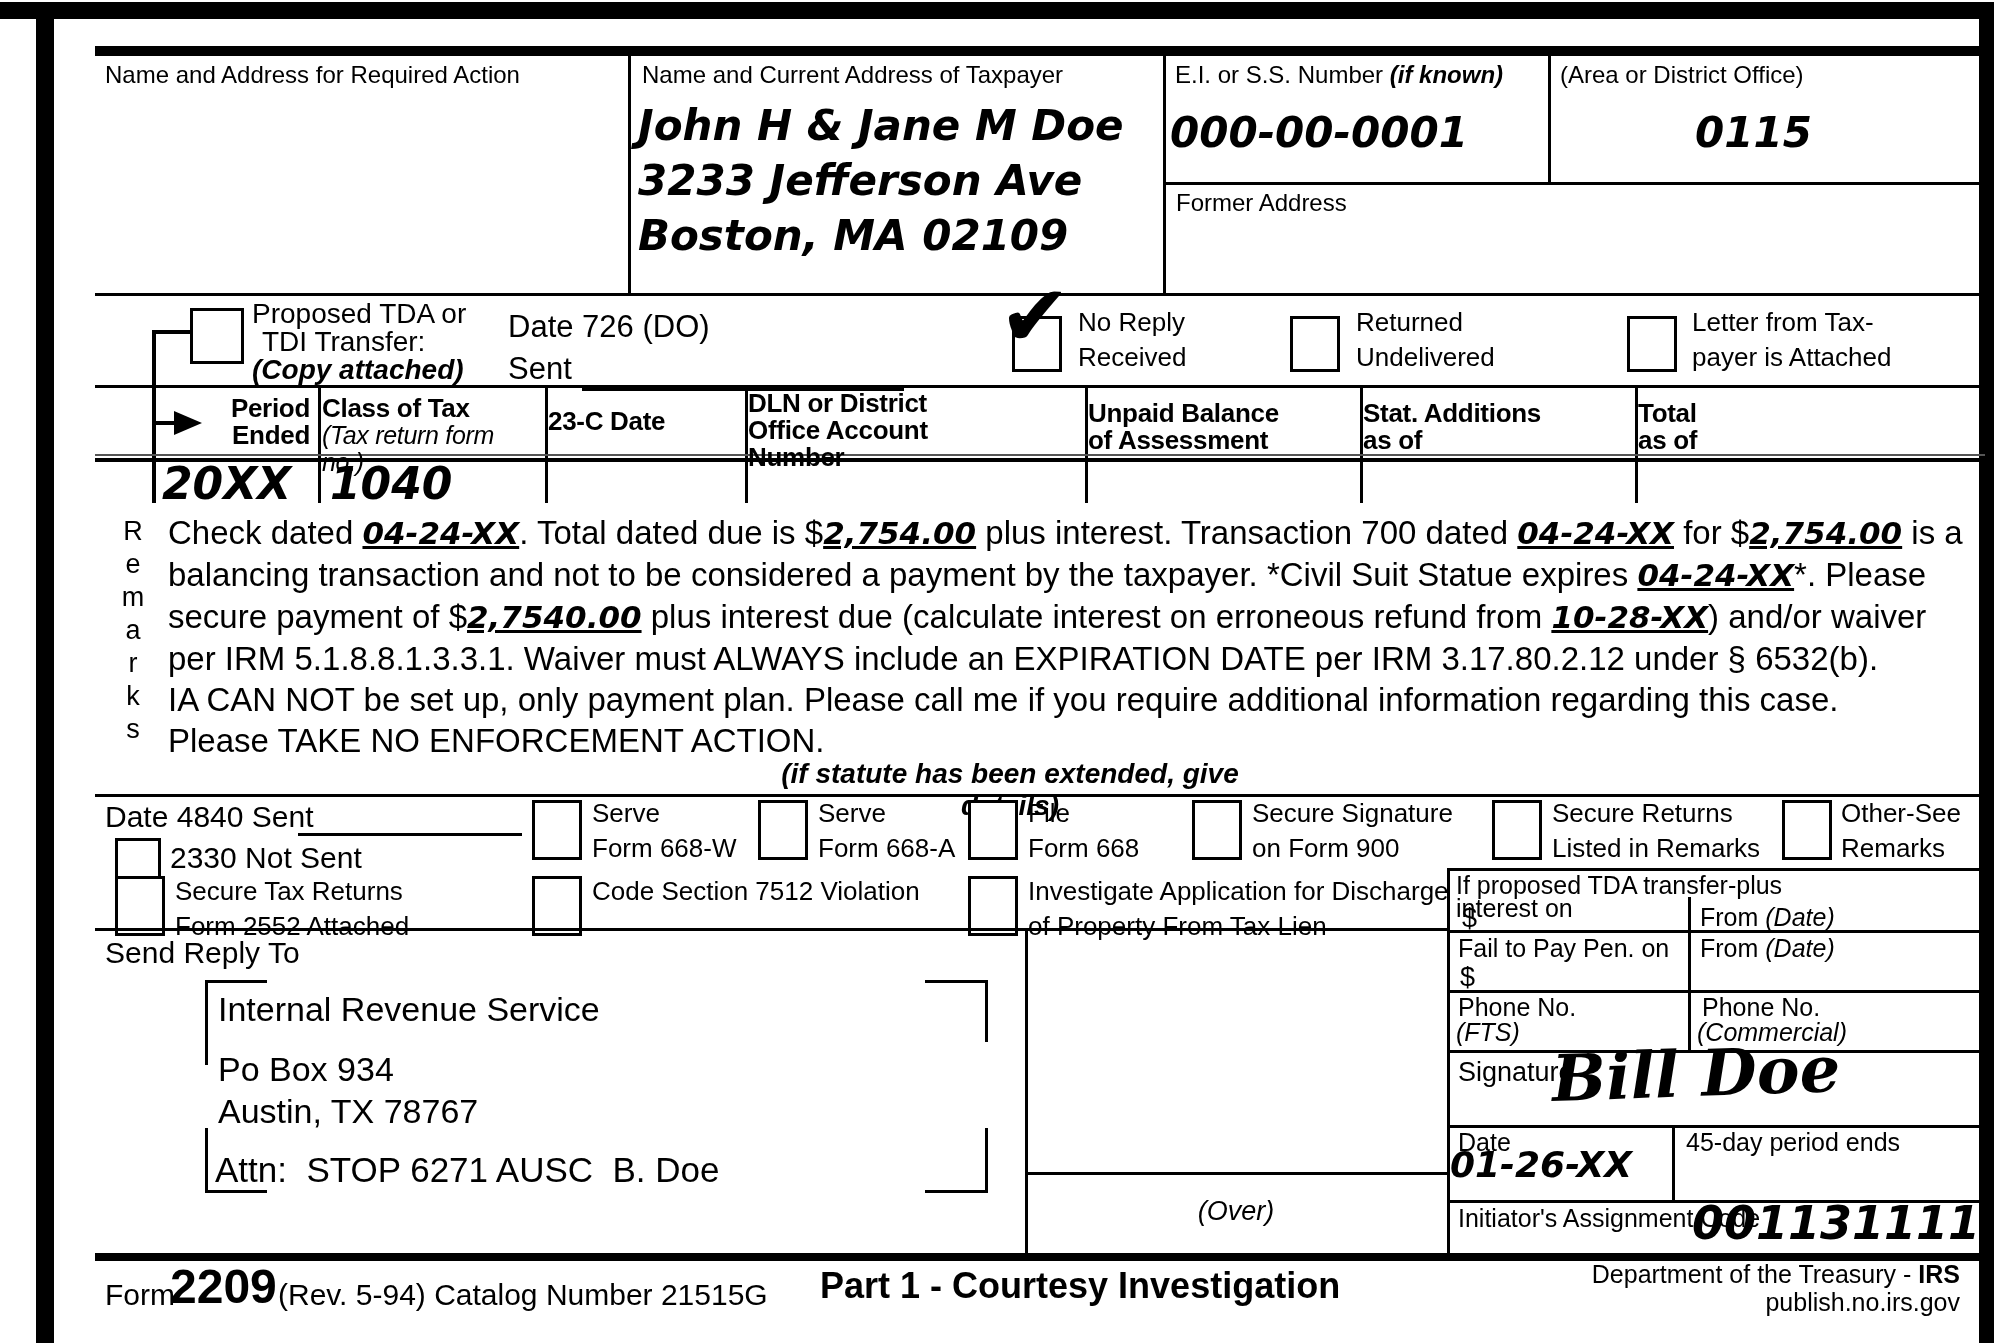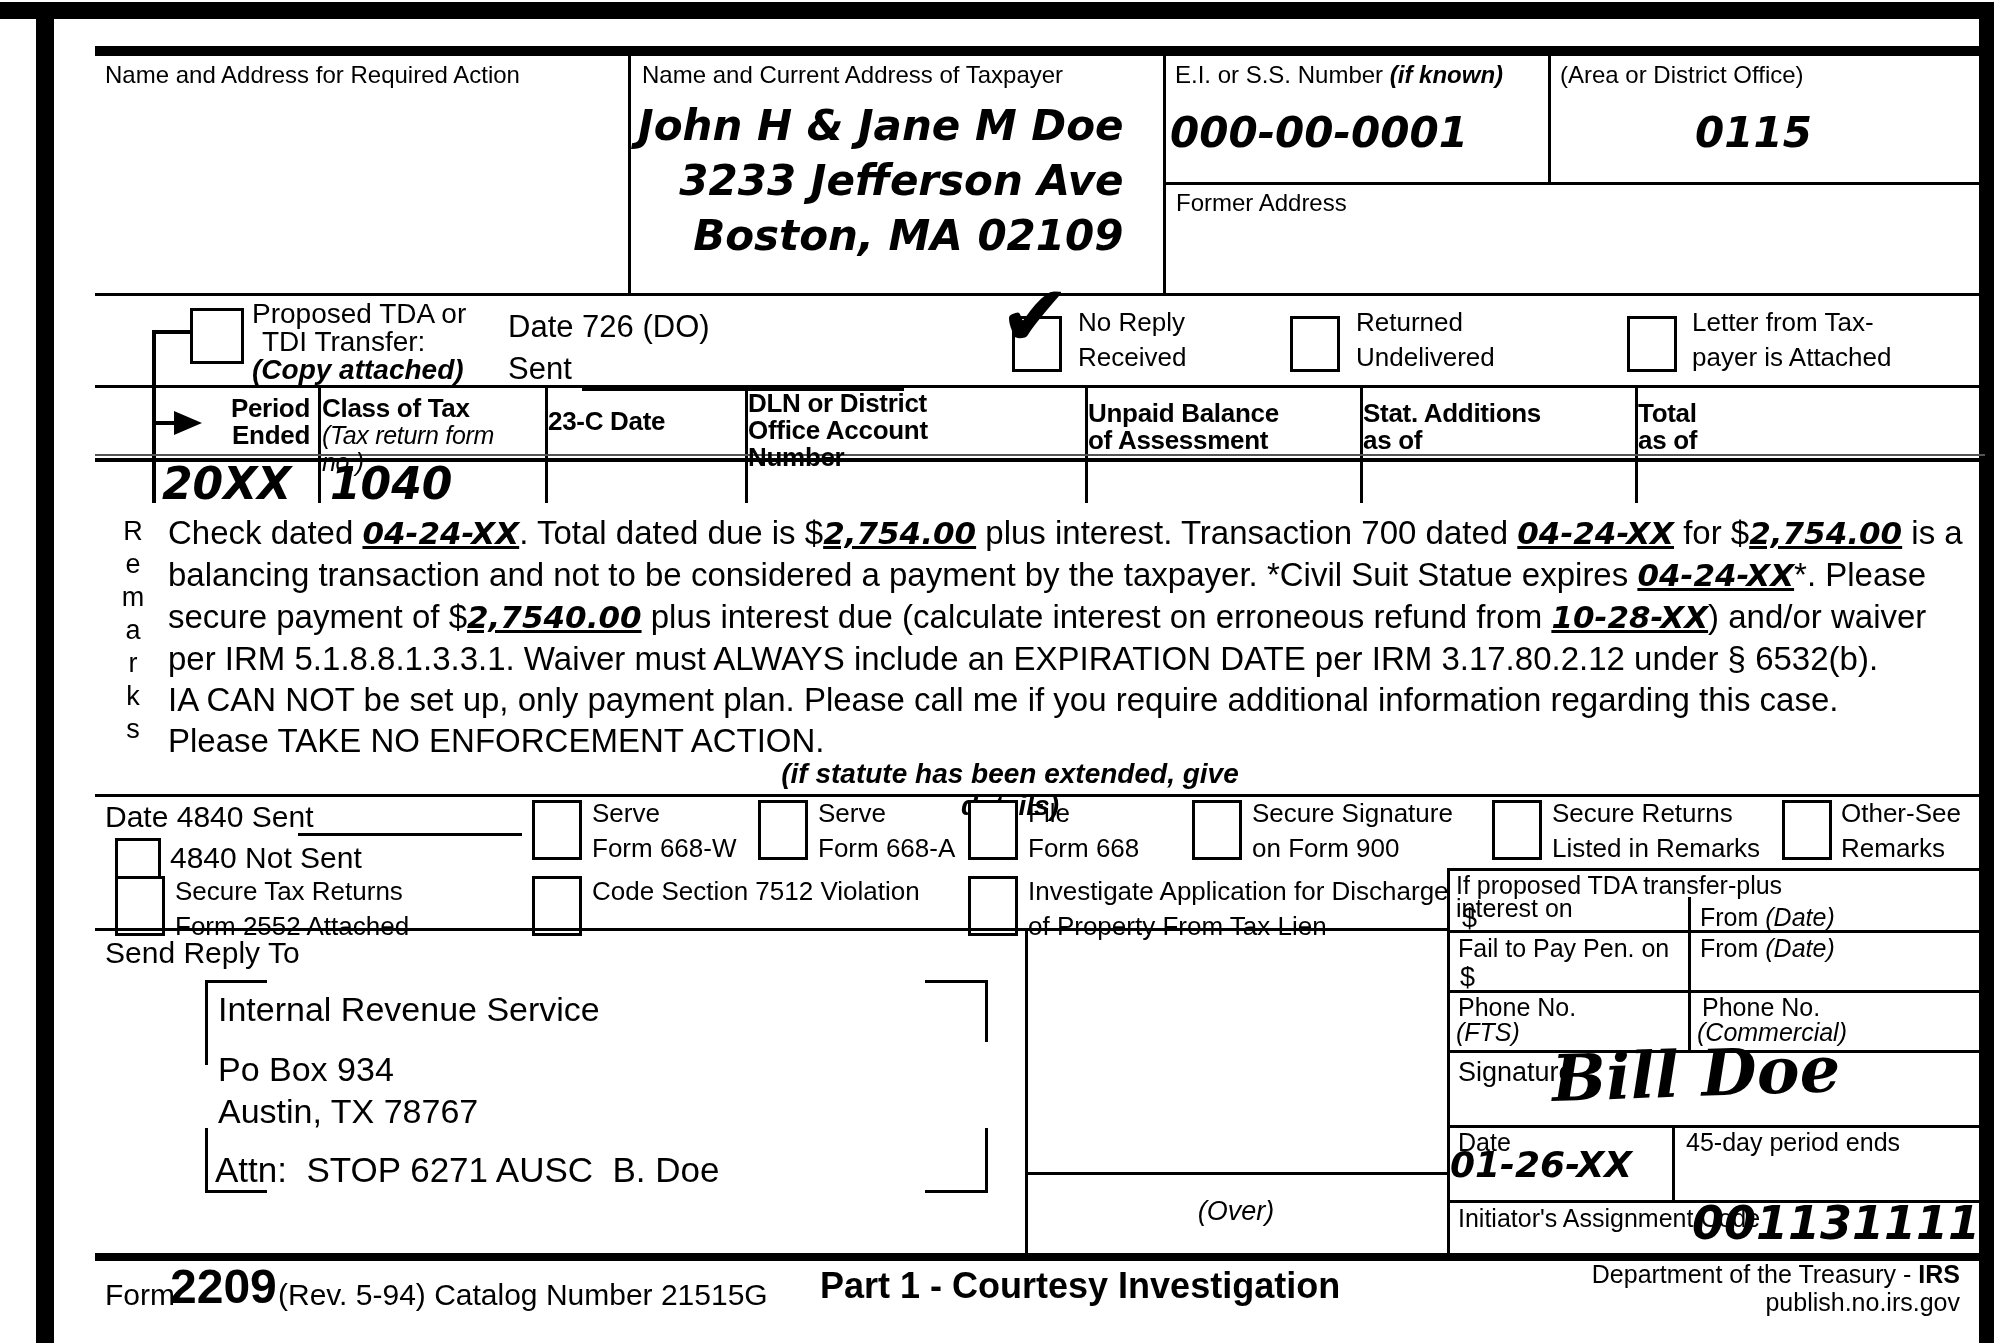--- a/index.html
+++ b/index.html
@@ -6,21 +6,21 @@
   #sheet{position:relative;width:1994px;height:1343px;background:#ffffff;overflow:hidden;
          font-family:"Liberation Sans",sans-serif;color:#000;}
   .abs{position:absolute;}
   .bar{position:absolute;background:#000;}
   .hl{position:absolute;background:#000;height:3px;}
   .vl{position:absolute;background:#000;width:3px;}
   .lbl{position:absolute;font-size:24px;line-height:1.12;white-space:nowrap;}
   .sm{font-size:25px;}
   .it{font-style:italic;}
   .bi{font-style:italic;font-weight:bold;}
-  .hw{font-family:"DejaVu Sans",sans-serif;font-weight:bold;font-style:italic;white-space:nowrap;text-align:right;}
+  .hw{font-family:"DejaVu Sans",sans-serif;font-weight:bold;font-style:italic;white-space:nowrap;}
   .cbox{position:absolute;width:44px;height:50px;border:3px solid #000;background:#fff;}
   .cbox.tall{height:54px;}
   .chk{position:absolute;left:-16px;top:-46px;font-size:86px;font-weight:bold;
        font-family:"DejaVu Sans",sans-serif;line-height:1;}
   .lbl2{position:absolute;font-size:26px;line-height:35px;white-space:nowrap;}
   .thead{position:absolute;font-weight:bold;font-size:26px;line-height:27px;text-align:left;letter-spacing:-0.3px;}
   .rline{white-space:nowrap;font-size:33px;line-height:41px;}
   .hwin{font-family:"DejaVu Sans",sans-serif;font-weight:bold;font-style:italic;font-size:31px;text-decoration:underline;}
   .vletters div{width:30px;text-align:center;font-size:27px;height:33px;}
   .sig{font-family:"DejaVu Serif",serif;font-weight:bold;font-style:italic;transform:rotate(-2deg);}
@@ -150,21 +150,21 @@
       <div class="rline"><span>per IRM 5.1.8.8.1.3.3.1. Waiver must ALWAYS include an EXPIRATION DATE per IRM 3.17.80.2.12 under § 6532(b).</span></div>
       <div class="rline"><span>IA CAN NOT be set up, only payment plan. Please call me if you require additional information regarding this case.</span></div>
       <div class="rline"><span>Please TAKE NO ENFORCEMENT ACTION.</span></div>
     </div>
   <div class="abs bi" style="left:740px;top:758px;width:540px;text-align:center;font-size:28px">(if statute has been extended, give details)</div>
   <div class="hl" style="left:95px;top:794px;width:1890px"></div>
 
   <div class="lbl" style="left:105px;top:800px;font-size:30px">Date 4840 Sent</div>
   <div class="hl" style="left:298px;top:833px;width:224px"></div>
   <div class="cbox" style="left:115px;top:838px;width:40px;height:44px"></div>
-  <div class="lbl" style="left:170px;top:841px;font-size:30px">4840 Not Sent</div>
+  <div class="lbl" style="left:170px;top:841px;font-size:30px">2330 Not Sent</div>
 
   <div class="cbox tall" style="left:532px;top:800px"></div>
   <div class="lbl2" style="left:592px;top:796px">
     <div>Serve</div>
     <div>Form 668-W</div>
   </div>
 
   <div class="cbox tall" style="left:758px;top:800px"></div>
   <div class="lbl2" style="left:818px;top:796px">
     <div>Serve</div>

